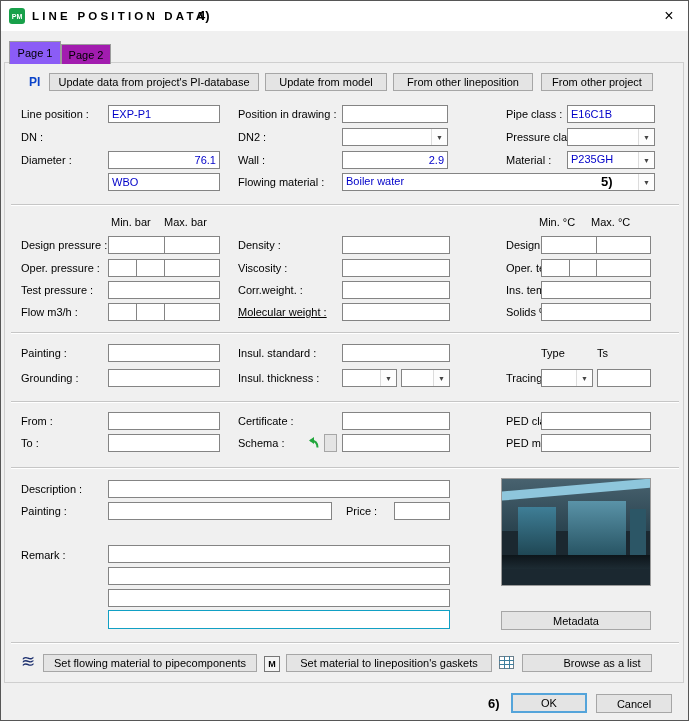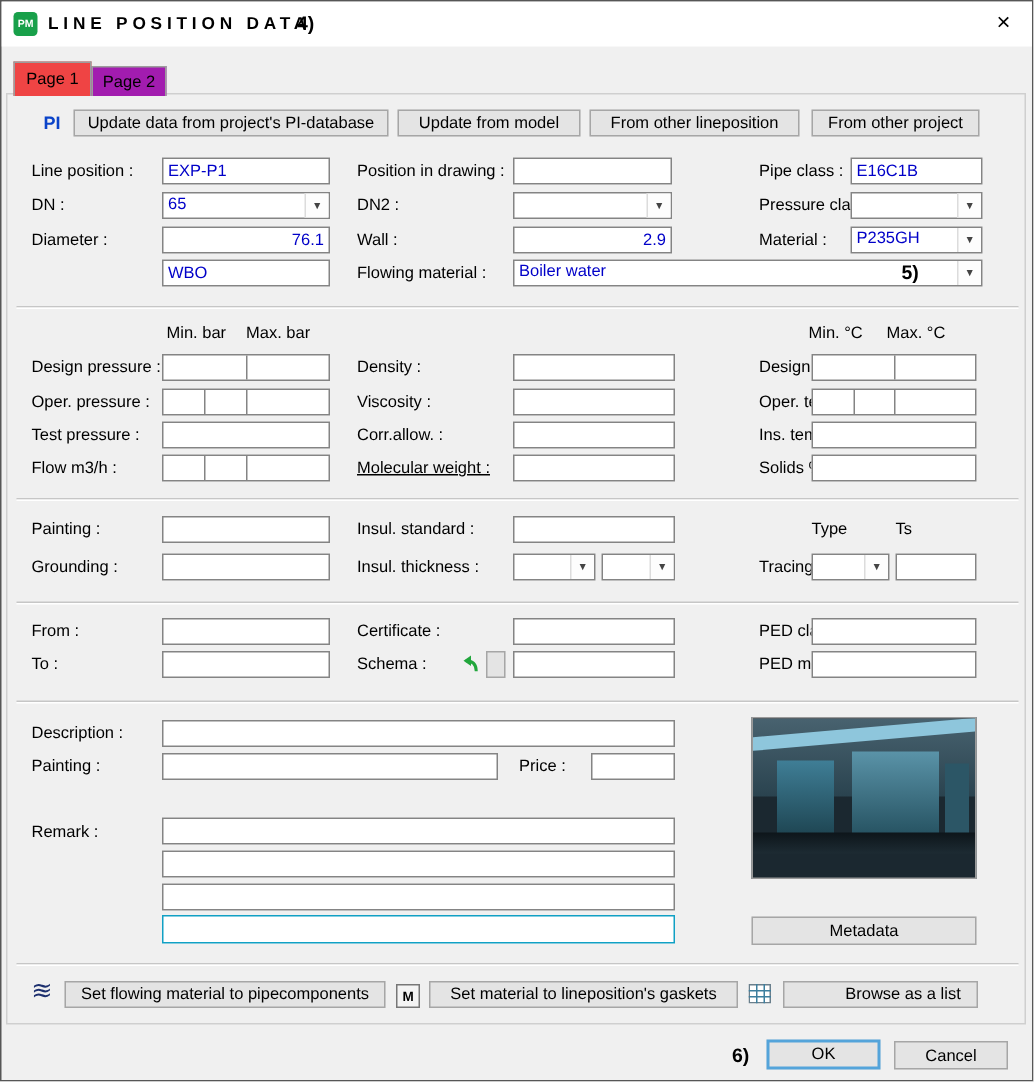--- a/index.html
+++ b/index.html
@@ -7,21 +7,21 @@
   .dialog{position:relative;width:687px;height:719px;border:1px solid #565656;background:#f0f0f0;overflow:hidden;}
   .titlebar{position:absolute;left:0;top:0;width:100%;height:30px;background:#ffffff;}
   .app-icon{position:absolute;left:8px;top:7px;width:16px;height:16px;background:#18a04a;border-radius:3px;color:#fff;
             font-size:7px;font-weight:bold;display:flex;align-items:center;justify-content:center;letter-spacing:0;}
   .title-text{position:absolute;left:31px;top:9px;font-size:11.5px;font-weight:600;letter-spacing:3.2px;color:#000;white-space:nowrap;}
   .ann{position:absolute;font-size:13px;font-weight:bold;color:#000;z-index:30;white-space:nowrap;}
   .close-btn{position:absolute;right:4px;top:0;width:30px;height:30px;display:flex;align-items:center;justify-content:center;
              font-size:16px;color:#000;cursor:default;}
   .tab{position:absolute;background:#f0f0f0;border:1px solid #9c9c9c;border-bottom:none;display:flex;align-items:center;
        justify-content:center;z-index:5;}
-  .tab.active{background:#ef4444;}
+  .tab.active{background:#8b5cf6;}
   .tab.inactive{background:#a21caf;}
   .page-frame{position:absolute;left:3px;top:61px;width:680px;height:621px;border:1px solid #cfcfcf;pointer-events:none;
               box-sizing:border-box;background:transparent;z-index:1;}
   .lbl{position:absolute;color:#000;white-space:nowrap;z-index:2;}
   .hdr{position:absolute;color:#000;white-space:nowrap;z-index:2;}
   .pi-label{position:absolute;color:#0a43c9;font-weight:bold;font-size:12px;z-index:2;}
   .btn{position:absolute;height:18px;background:#e4e4e4;border:1px solid #a6a6a6;box-sizing:border-box;display:flex;
        align-items:center;justify-content:center;color:#000;font-size:11px;z-index:2;white-space:nowrap;}
   .tb{position:absolute;height:18px;border:1px solid #848484;background:#fff;box-sizing:border-box;color:#0000c8;
       font-size:11px;font-family:inherit;padding:0 3px;z-index:2;outline:none;}
@@ -82,24 +82,20 @@
   <button class="btn" style="left:540px;top:72px;width:112px;">From other project</button>
 
   <div class="lbl" style="left:20px;top:107px;">Line position :</div>
   <input class="tb" style="left: 107px; top: 104px; width: 112px;" value="EXP-P1">
   <div class="lbl" style="left:237px;top:107px;">Position in drawing :</div>
   <input class="tb" style="left: 341px; top: 104px; width: 106px;">
   <div class="lbl" style="left:505px;top:107px;">Pipe class :</div>
   <input class="tb" style="left: 566px; top: 104px; width: 88px;" value="E16C1B">
 
   <div class="lbl" style="left:20px;top:130px;">DN :</div>
-  <div class="combo" style="left:107px;top:127px;width:112px;">
-    <span class="val">65</span>
-    <span class="dd">▼</span>
-  </div>
   <div class="lbl" style="left:237px;top:130px;">DN2 :</div>
   <div class="combo" style="left:341px;top:127px;width:106px;">
     <span class="val"></span>
     <span class="dd">▼</span>
   </div>
   <div class="lbl" style="left:505px;top:130px;">Pressure class :</div>
   <div class="combo" style="left:566px;top:127px;width:88px;">
     <span class="val"></span>
     <span class="dd">▼</span>
   </div>
@@ -152,21 +148,21 @@
   <input class="tb" style="left: 341px; top: 258px; width: 108px;">
   <div class="lbl" style="left:505px;top:261px;">Oper. temp. :</div>
   <div class="split" style="left:540px;top:258px;width:110px;">
     <div class="cell f1"></div>
     <div class="cell f1"></div>
     <div class="cell f2"></div>
   </div>
 
   <div class="lbl" style="left:20px;top:283px;">Test pressure :</div>
   <input class="tb" style="left: 107px; top: 280px; width: 112px;">
-  <div class="lbl" style="left:237px;top:283px;">Corr.allow. :</div>
+  <div class="lbl" style="left:237px;top:283px;">Corr.weight. :</div>
   <input class="tb" style="left: 341px; top: 280px; width: 108px;">
   <div class="lbl" style="left:505px;top:283px;">Ins. temp. :</div>
   <input class="tb" style="left: 540px; top: 280px; width: 110px;">
 
   <div class="lbl" style="left:20px;top:305px;">Flow m3/h :</div>
   <div class="split" style="left:107px;top:302px;width:112px;">
     <div class="cell f1"></div>
     <div class="cell f1"></div>
     <div class="cell f2"></div>
   </div>

